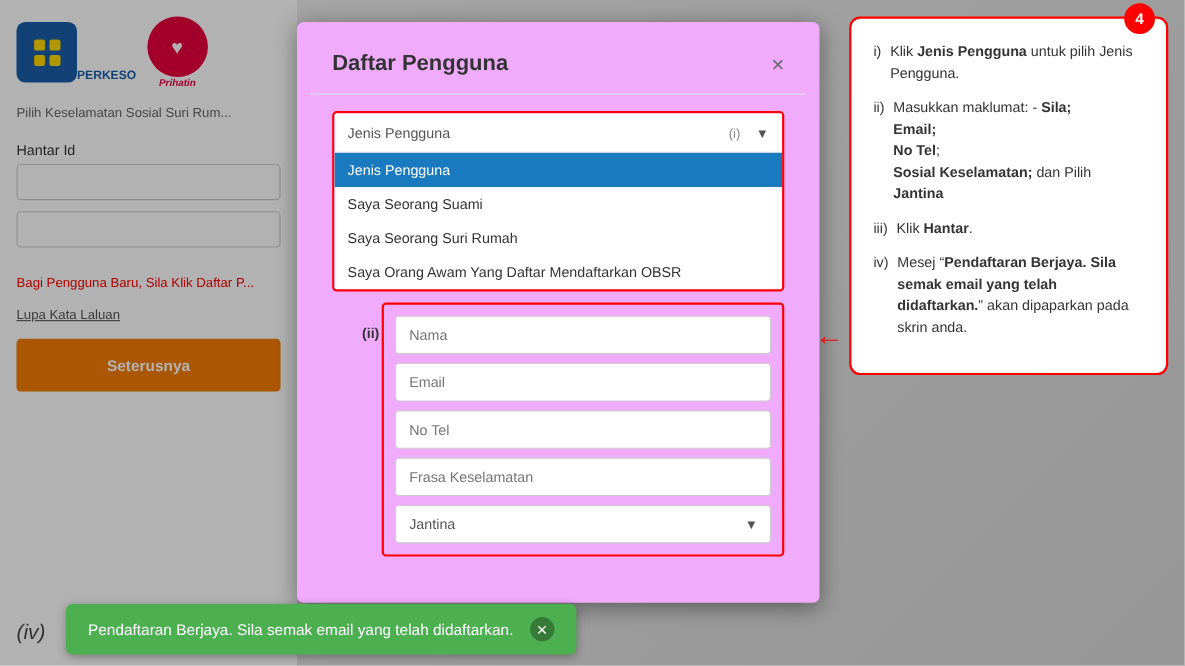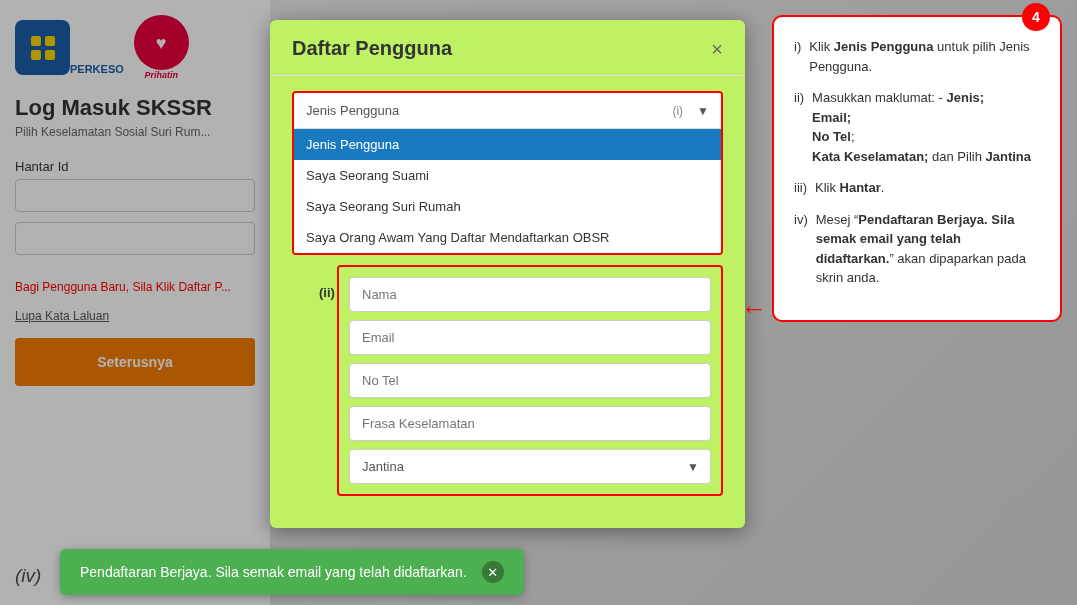--- a/index.html
+++ b/index.html
@@ -123,24 +123,24 @@
       width: 100%; height: 100%;
       background: rgba(0,0,0,0.3);
     }
 
     
     .modal {
       position: absolute;
       top: 20px;
       left: 270px;
       width: 475px;
-      background: #bef264;
+      background: #f0abfc;
       border-radius: 6px;
       box-shadow: 0 4px 20px rgba(0,0,0,0.4);
-      padding: 2px;
+      padding: 12px;
     }
 
     .modal-header {
       display: flex;
       justify-content: space-between;
       align-items: center;
       padding: 15px 20px;
       border-bottom: 1px solid #e0e0e0;
     }
 
@@ -393,21 +393,20 @@
       <div class="logo-heart">
         <svg width="38" height="38" viewBox="0 0 38 38">
           <circle cx="19" cy="19" r="19" fill="#e8003d"></circle>
           <text x="19" y="25" text-anchor="middle" font-size="18" fill="white">♥</text>
         </svg>
       </div>
       <span style="font-size:9px; color:#e8003d; font-style:italic; font-weight:bold;">Prihatin</span>
     </div>
   </div>
 
-  <div class="page-title">Log Masuk SKSSR</div>
   <div class="page-subtitle">Pilih Keselamatan Sosial Suri Rum...</div>
 
   <div class="form-label">Hantar Id</div>
   <input class="form-input-left" type="text" style="">
 
   <input class="form-input-left" type="password" style="">
 
   <div class="new-user-text">Bagi Pengguna Baru, Sila Klik Daftar P...</div>
 
   <a class="forgot-link">Lupa Kata Laluan</a>
@@ -465,21 +464,21 @@
 <div class="right-panel" style="position:absolute; top:15px; right:15px; width:290px;">
   <div class="step-badge">4</div>
 
   <div class="instruction-item">
     <span class="instr-num">i)</span>
     <span class="instr-text">Klik <b>Jenis Pengguna</b> untuk pilih Jenis Pengguna.</span>
   </div>
 
   <div class="instruction-item">
     <span class="instr-num">ii)</span>
-    <span class="instr-text">Masukkan maklumat: - <b>Jenis;</b><br><b>Email;</b><br><b>No Tel</b>;<br><b>Kata Keselamatan;</b> dan Pilih <b>Jantina</b></span>
+    <span class="instr-text">Masukkan maklumat: - <b>Sila;</b><br><b>Email;</b><br><b>No Tel</b>;<br><b>Sosial Keselamatan;</b> dan Pilih <b>Jantina</b></span>
   </div>
 
   <div class="instruction-item">
     <span class="instr-num">iii)</span>
     <span class="instr-text">Klik <b>Hantar</b>.</span>
   </div>
 
   <div class="instruction-item">
     <span class="instr-num">iv)</span>
     <span class="instr-text">Mesej “<b>Pendaftaran Berjaya. Sila semak email yang telah didaftarkan.</b>” akan dipaparkan pada skrin anda.</span>

